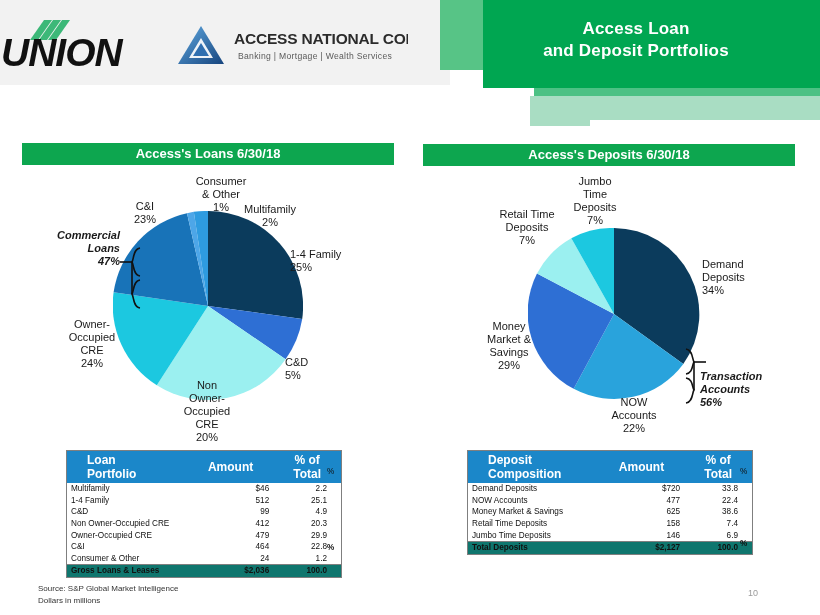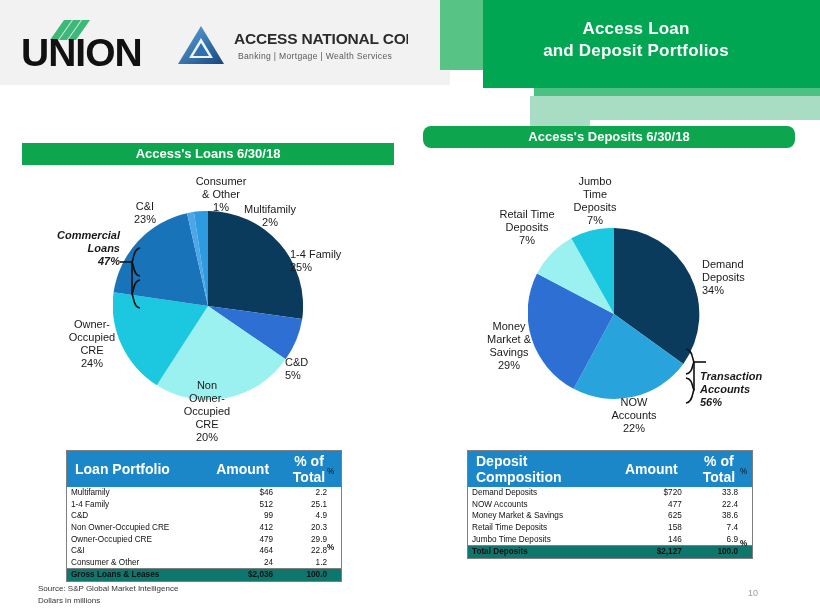--- a/index.html
+++ b/index.html
@@ -10,21 +10,21 @@
     font-family:"Liberation Sans", sans-serif;
     position:relative;
     overflow:hidden;
   }
 
   
   .hdr-band {
     position:absolute; left:0; top:0; width:450px; height:85px;
     background:#f2f2f2;
   }
-  .logo-union { position:absolute; left:20px; top:18px; width:130px; height:52px; }
+  .logo-union { position:absolute; left:0; top:18px; width:130px; height:52px;font-style:italic; }
   .logo-access { position:absolute; left:176px; top:22px; width:232px; height:46px; }
 
   .green-title {
     position:absolute; left:483px; top:0px; width:337px; height:88px;
     background:#00A651;
   }
   .green-left-pale {
     position:absolute; left:440px; top:0px; width:46px; height:70px;
     background:#57c486;
   }
@@ -46,21 +46,21 @@
     line-height:1.28; letter-spacing:0.2px;
   }
 
   
   .panel-title {
     position:absolute; background:#0DA64F; color:#fff;
     font-size:13px; font-weight:bold; text-align:center;
     line-height:22px; height:22px;
   }
   #loans-title { left:22px; top:143px; width:372px; }
-  #deposits-title { left:423px; top:126px; width:372px;border-radius:8px; }
+  #deposits-title { left:423px; top:144px; width:372px; }
 
   
   .pie-wrap { position:absolute; }
   #loans-pie { left:113px; top:211px; width:190px; height:190px; }
   #deposits-pie { left:528px; top:228px; width:172px; height:172px; }
 
   
   .plabel {
     position:absolute; font-size:11px; color:#1a1a1a;
     line-height:1.18; text-align:center; white-space:pre-line;
@@ -70,21 +70,21 @@
 
   
   .dtable {
     position:absolute; border-collapse:collapse; font-size:8.2px;
     background:#fff; border:1px solid #7f7f7f;
   }
   #loans-table { left:66px; top:450px; width:276px; }
   #deposits-table { left:467px; top:450px; width:286px; }
   .dtable th {
     background:#1b87c9; color:#ffffff; font-weight:bold;
-    font-size:14px; padding:2px 8px; text-align:left;
+    font-size:12px; padding:2px 20px; text-align:left;
     border:none;
   }
   .dtable th.num { text-align:center; }
   .dtable td {
     padding:1.3px 4px; color:#111; border:none;
   }
   .dtable td.num { text-align:right; }
   .dtable td.pct { text-align:right; padding-right:14px; }
   .dtable tr.total td {
     background:#0f766e; font-weight:bold; border-top:1px solid #7f7f7f;

